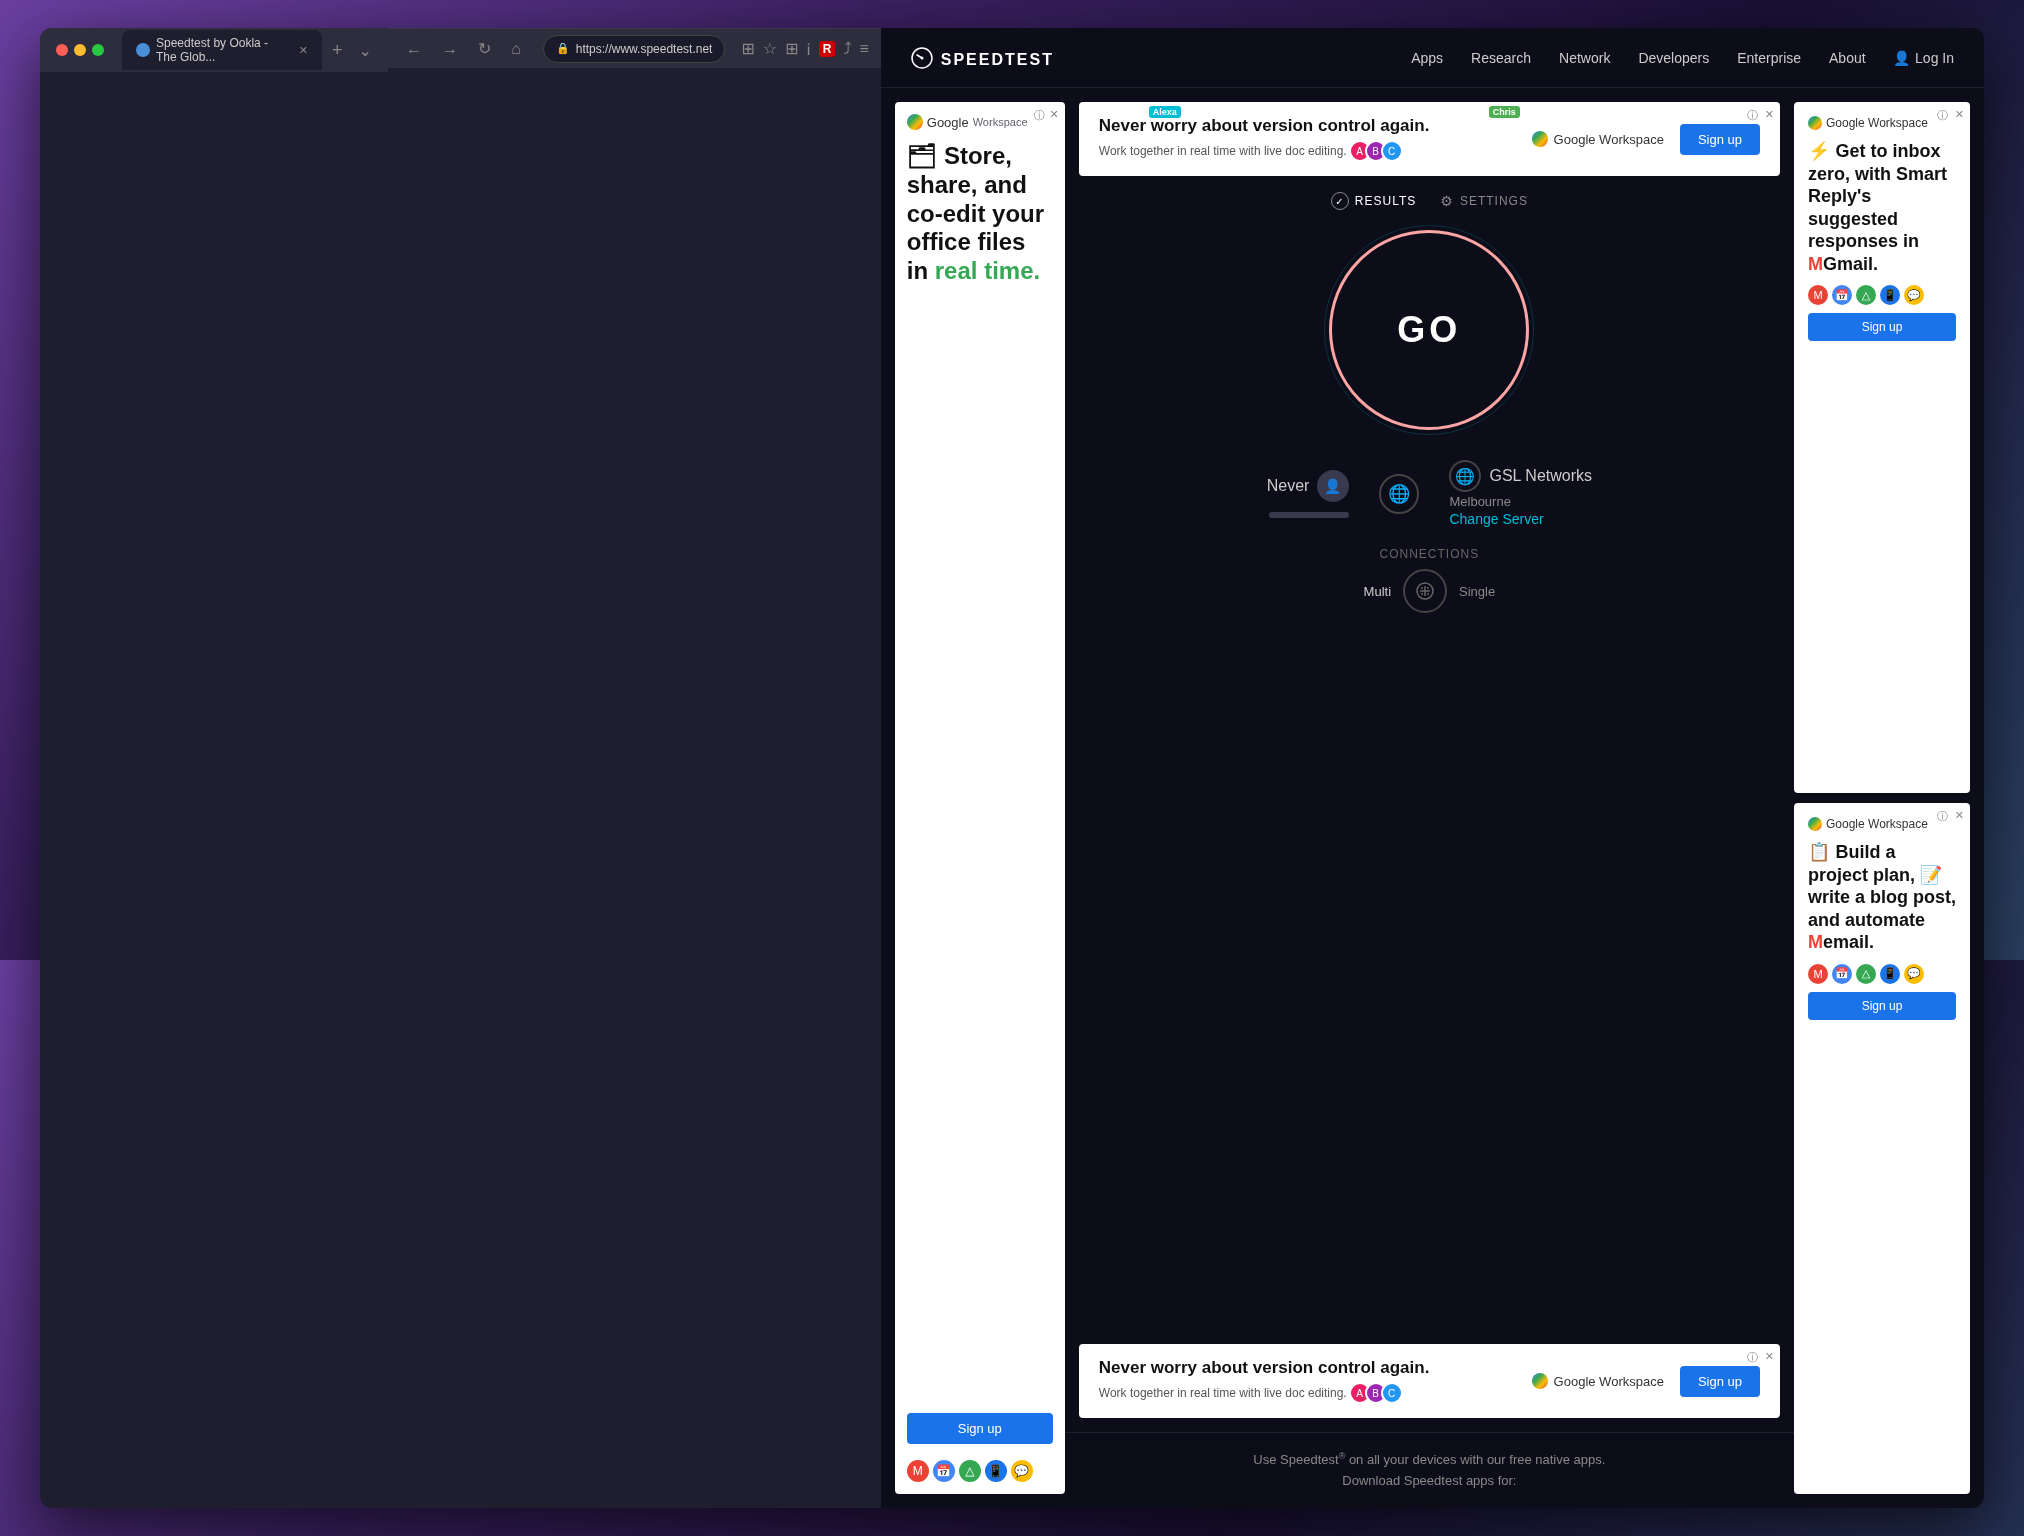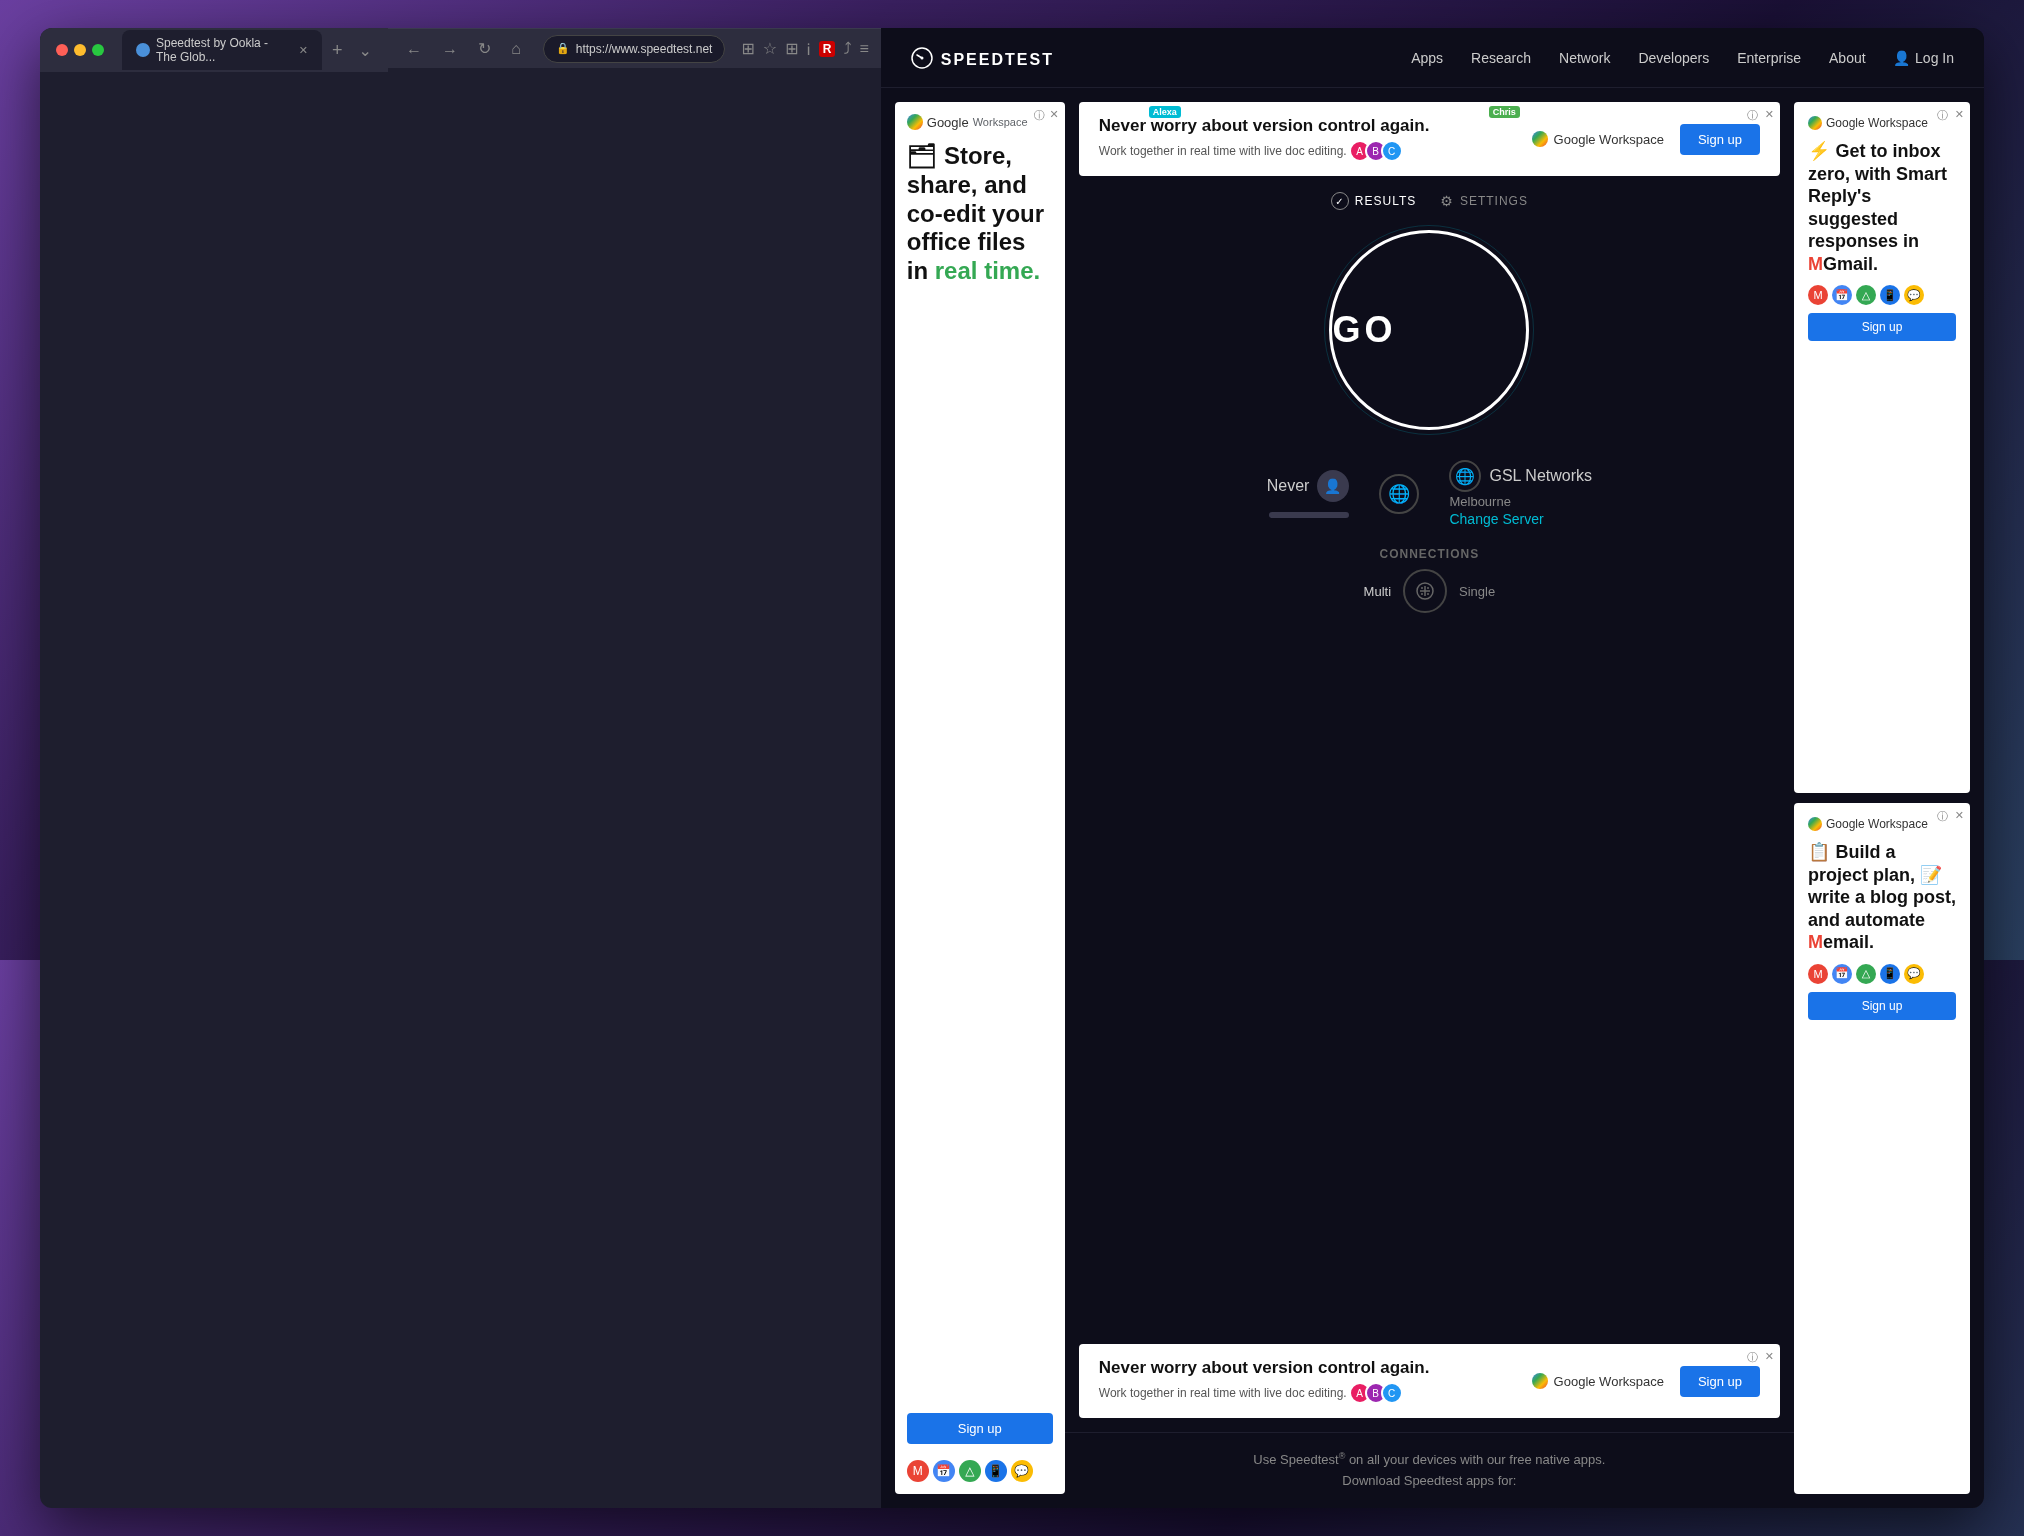--- a/index.html
+++ b/index.html
@@ -379,23 +379,24 @@
 
     
     .go-btn-container {
       margin-bottom: 30px;
     }
     .go-btn {
       width: 200px;
       height: 200px;
       border-radius: 50%;
       background: transparent;
-      border: 3px solid #ffffff;
-      display: flex;
-      align-items: center;
+      border: 3px solid #fca5a5;
+      display: flex;
+      align-items: center;
+      justify-content: center;
       cursor: pointer;
       position: relative;
       transition: all 0.3s;
     }
     .go-btn::before {
       content: '';
       position: absolute;
       top: -8px;
       left: -8px;
       right: -8px;
@@ -499,21 +500,20 @@
       display: flex;
       flex-direction: column;
       align-items: center;
       gap: 8px;
     }
     .connections-label {
       font-size: 12px;
       color: #666;
       text-transform: uppercase;
       letter-spacing: 1px;
-      font-weight: bold;
     }
     .connections-toggle {
       display: flex;
       align-items: center;
       gap: 12px;
     }
     .conn-option {
       font-size: 13px;
       color: #888;
     }

